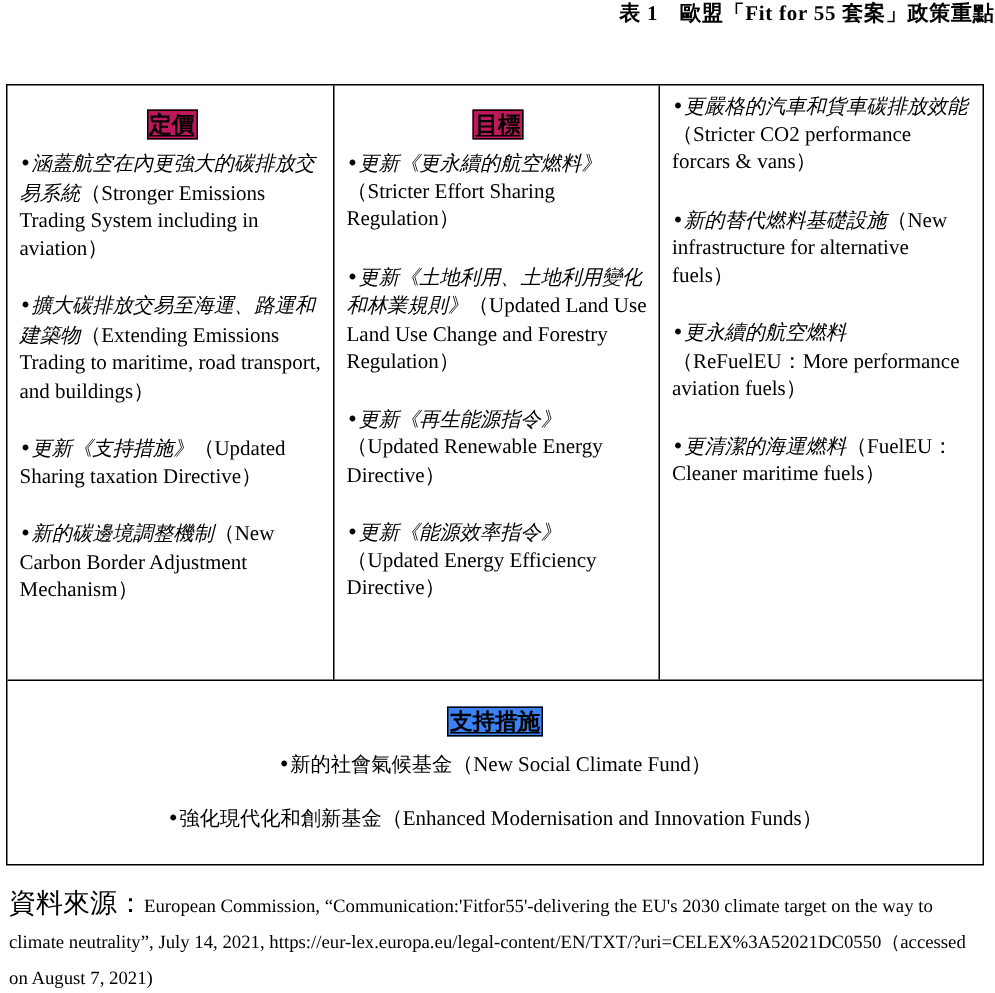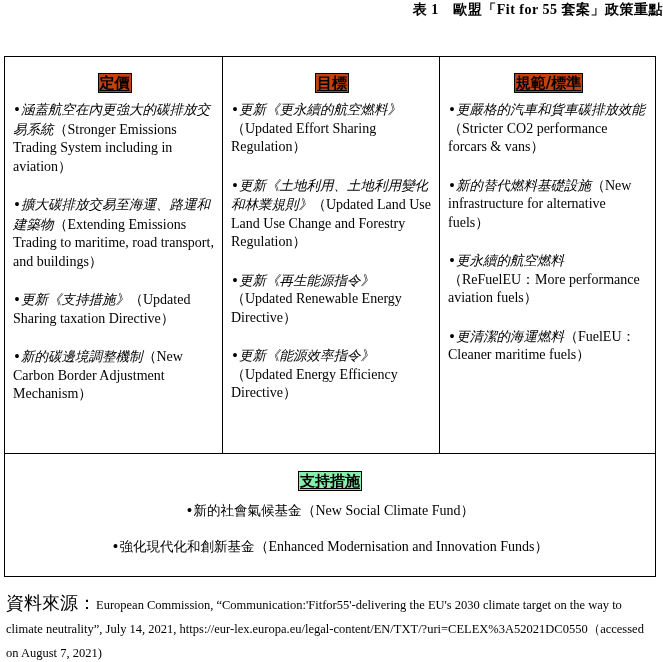--- a/index.html
+++ b/index.html
@@ -64,22 +64,22 @@
       display: inline-block;
       font-family: "DejaVu Sans", "Liberation Sans", sans-serif;
       font-weight: bold;
       font-size: 15px;
       line-height: 18px;
       border: 1px solid #000;
       padding: 0 1px;
       text-decoration: underline;
       text-underline-offset: 2px;
     }
-    .hlabel.gray { background: #c2410c; }
-    .hlabel.yellow { background: #86efac; }
+    .hlabel.gray { background: #be185d; }
+    .hlabel.yellow { background: #3b82f6; }
     .items {
       margin-top: 5px;
     }
     .item {
       font-size: 14px;
       line-height: 18.5px;
       margin-bottom: 19px;
     }
     .item .zh {
       font-family: "DejaVu Sans", "Liberation Sans", sans-serif;
@@ -140,31 +140,28 @@
         <div class="item"><span class="zh">•更新《支持措施》</span><span>（Updated Sharing taxation Directive）</span></div>
         <div class="item"><span class="zh">•新的碳邊境調整機制</span><span>（New Carbon Border Adjustment Mechanism）</span></div>
       </div>
     </div>
 
     <div class="col col2">
       <div class="col-head">
         <span class="hlabel gray">目標</span>
       </div>
       <div class="items">
-        <div class="item"><span class="zh">•更新《更永續的航空燃料》</span><span>（Updated Effort Sharing Regulation）</span></div>
+        <div class="item"><span class="zh">•更新《更永續的航空燃料》</span><span>（Stricter Effort Sharing Regulation）</span></div>
         <div class="item"><span class="zh">•更新《土地利用、土地利用變化和林業規則》</span><span>（Updated Land Use Land Use Change and Forestry Regulation）</span></div>
         <div class="item"><span class="zh">•更新《再生能源指令》</span><span>（Updated Renewable Energy Directive）</span></div>
         <div class="item"><span class="zh">•更新《能源效率指令》</span><span>（Updated Energy Efficiency Directive）</span></div>
       </div>
     </div>
 
     <div class="col col3">
-      <div class="col-head">
-        <span class="hlabel gray">規範/標準</span>
-      </div>
       <div class="items">
         <div class="item"><span class="zh">•更嚴格的汽車和貨車碳排放效能</span><span>（Stricter CO2 performance forcars &amp; vans）</span></div>
         <div class="item"><span class="zh">•新的替代燃料基礎設施</span><span>（New infrastructure for alternative fuels）</span></div>
         <div class="item"><span class="zh">•更永續的航空燃料</span><span>（ReFuelEU：More performance aviation fuels）</span></div>
         <div class="item"><span class="zh">•更清潔的海運燃料</span><span>（FuelEU：Cleaner maritime fuels）</span></div>
       </div>
     </div>
 
   </div>
 

